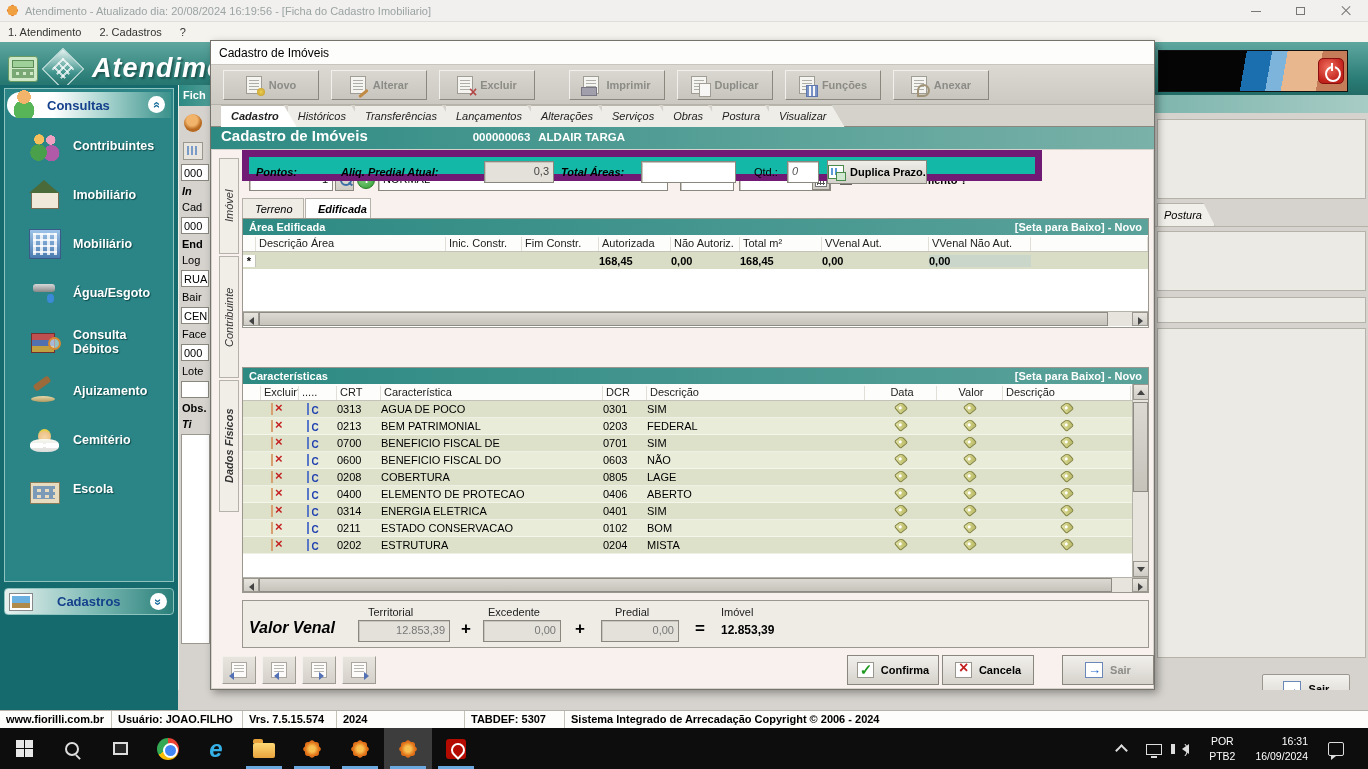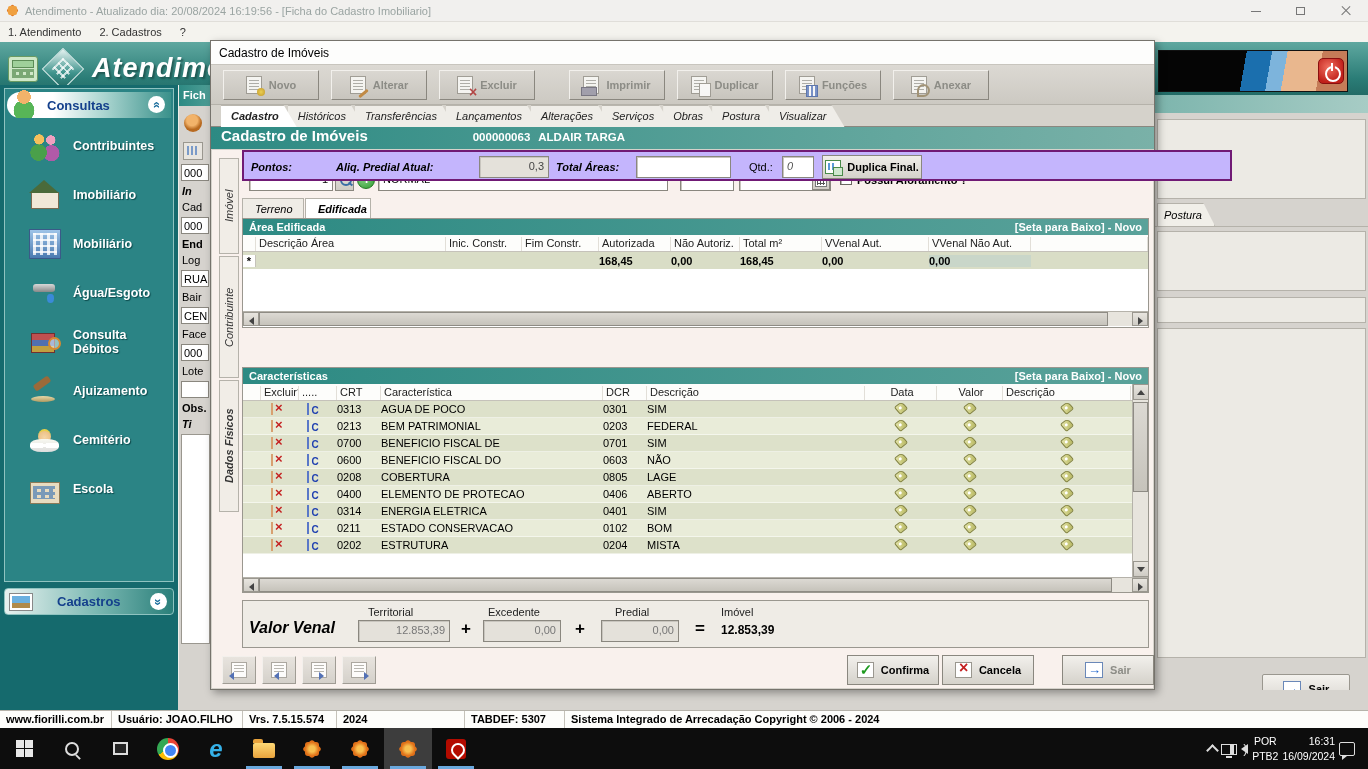--- a/index.html
+++ b/index.html
@@ -153,21 +153,21 @@
 
 .hscroll { height:15px; background:#e7e4dd; border-top:1px solid #b5b2aa; display:flex; }
 .sb-btn { width:16px; height:14px; background:linear-gradient(#e8e5df,#cfccc5); border:1px solid #9a978f; position:relative; flex:0 0 16px; }
 .sb-btn::before { content:""; position:absolute; left:5px; top:4px; border-style:solid; }
 .sb-left::before { border-width:4px 5px 4px 0; border-color:transparent #444 transparent transparent; }
 .sb-right::before { border-width:4px 0 4px 5px; border-color:transparent transparent transparent #444; }
 .sb-up::before { border-width:0 4px 5px 4px; border-color:transparent transparent #444 transparent; left:3px; top:5px; }
 .sb-down::before { border-width:5px 4px 0 4px; border-color:#444 transparent transparent transparent; left:3px; top:5px; }
 .sb-thumb { background:linear-gradient(#dcd9d3,#c6c3bb); border:1px solid #8e8b84; }
 
-.pontos { position:absolute; left:30px; width:990px; height:31px; background:#c4b5fd; border:2px solid #701a75; }
+.pontos { position:absolute; left:30px; width:800px; height:31px; background:#14b8a6; border:7px solid #701a75; }
 .pontos .bi { font-weight:bold; font-style:italic; position:absolute; top:9px; }
 .dup-btn { position:absolute; left:578px; top:3px; width:100px; height:24px; background:linear-gradient(#f0eee9,#d5d2cb); border:1px solid #8a877f; display:flex; align-items:center; justify-content:center; gap:6px; font-weight:bold; }
 .dup-ico { width:16px; height:14px; background:#fff; border:1px solid #4a8a4a; position:relative; }
 .dup-ico::before { content:""; position:absolute; left:2px; top:2px; width:8px; height:7px; background:repeating-linear-gradient(90deg,#5a9ad8 0 2px,transparent 2px 4px); }
 .dup-ico::after { content:""; position:absolute; right:-3px; bottom:-3px; width:8px; height:7px; background:#cfe8cf; border:1px solid #4a8a4a; }
 
 .ca-c0{width:18px;} .ca-c1{width:38px;} .ca-c2{width:38px;} .ca-c3{width:44px;} .ca-c4{width:222px;} .ca-c5{width:44px;} .ca-c6{width:218px;} .ca-c7{width:72px; text-align:center;} .ca-c8{width:66px; text-align:center;} .ca-c9{width:128px;}
 .c-row:nth-child(odd) { background:#dde1ca; }
 .c-row:nth-child(even) { background:#e9ecd9; }
 .c-row { border-bottom:1px solid rgba(255,255,255,.5); }
@@ -221,21 +221,21 @@
 .chrome-ico { width:22px; height:22px; border-radius:50%; background:conic-gradient(#ea4335 0 33%,#fbbc05 33% 66%,#34a853 66%); position:relative; }
 .chrome-ico::before { content:""; position:absolute; left:5.5px; top:5.5px; width:11px; height:11px; background:#4285f4; border:2px solid #fff; border-radius:50%; }
 .ie-ico { color:#35b1e8; font-size:24px; font-weight:bold; font-style:italic; line-height:20px; }
 .folder-ico { width:22px; height:15px; background:linear-gradient(#ffd975,#e8a33d); border-radius:2px; position:relative; margin-top:4px; }
 .folder-ico::before { content:""; position:absolute; left:0; top:-4px; width:10px; height:4px; background:#e8a33d; border-radius:2px 2px 0 0; }
 .fiorilli-ico { width:18px; height:18px; position:relative; }
 .fiorilli-ico::before, .fiorilli-ico::after { content:""; position:absolute; inset:2px; background:radial-gradient(circle,#f8c050 0 30%,#e07018 70%); border-radius:3px; }
 .fiorilli-ico::after { transform:rotate(45deg); }
 .pdf-ico { width:20px; height:20px; background:#b30b00; border-radius:3px; position:relative; }
 .pdf-ico::before { content:""; position:absolute; left:5px; top:4px; width:10px; height:10px; border:2.5px solid #fff; border-radius:50% 50% 50% 0; transform:rotate(-45deg); }
-.tray { position:absolute; right:3px; top:0; height:41px; display:flex; align-items:center; gap:4px; padding-right:10px; color:#fff; }
+.tray { position:absolute; right:14px; top:0; height:41px; display:flex; align-items:center; gap:20px; padding-right:10px; color:#fff; }
 .tray-chevron { width:9px; height:9px; border-left:2px solid #ddd; border-top:2px solid #ddd; transform:rotate(45deg); margin-top:4px; }
 .net-ico { width:16px; height:11px; border:1.5px solid #ddd; position:relative; margin-top:2px; }
 .net-ico::after { content:""; position:absolute; left:4px; bottom:-4px; width:6px; height:2px; background:#ddd; }
 .spk-ico { width:0; height:0; border-style:solid; border-width:5px 7px 5px 0; border-color:transparent #ddd transparent transparent; position:relative; }
 .spk-ico::before { content:""; position:absolute; left:-11px; top:-5px; width:4px; height:10px; background:#ddd; }
 .spk-ico::after { content:")"; position:absolute; left:2px; top:-8px; color:#ddd; font-size:13px; }
 .tray-2l { font-size:10.5px; text-align:center; line-height:1.35; }
 .tray-2l.right { text-align:right; }
 .notif-ico { width:16px; height:14px; border:1.5px solid #ddd; border-radius:2px; position:relative; }
 .notif-ico::after { content:""; position:absolute; left:2px; bottom:-5px; border-style:solid; border-width:4px 5px 0 0; border-color:#ddd transparent transparent transparent; }
@@ -474,21 +474,21 @@
       <div class="pontos">
         <span class="bi" style="left:7px;">Pontos:</span>
         <span class="bi" style="left:92px;">Aliq. Predial Atual:</span>
         <div class="fld gray right" style="left:235px; top:4px; width:70px;">0,3</div>
         <span class="bi" style="left:312px;">Total Áreas:</span>
         <div class="fld" style="left:392px; top:4px; width:95px;"></div>
         <span class="lbl" style="left:505px; top:9px;">Qtd.:</span>
         <div class="fld" style="left:538px; top:4px; width:32px; font-style:italic; color:#555;">0</div>
         <div class="dup-btn">
           <span class="dup-ico"></span>
-          <span>Duplica Final.</span>
+          <span>Duplica Prazo.</span>
         </div>
       </div>
 
       <div class="sect" style="top:217px; height:226px;">
         <div class="teal-bar">
           <span>Características</span>
           <span>[Seta para Baixo] - Novo</span>
         </div>
         <div class="grid-hdr" style="margin-right:16px;">
           <span class="ca-c0"></span>

